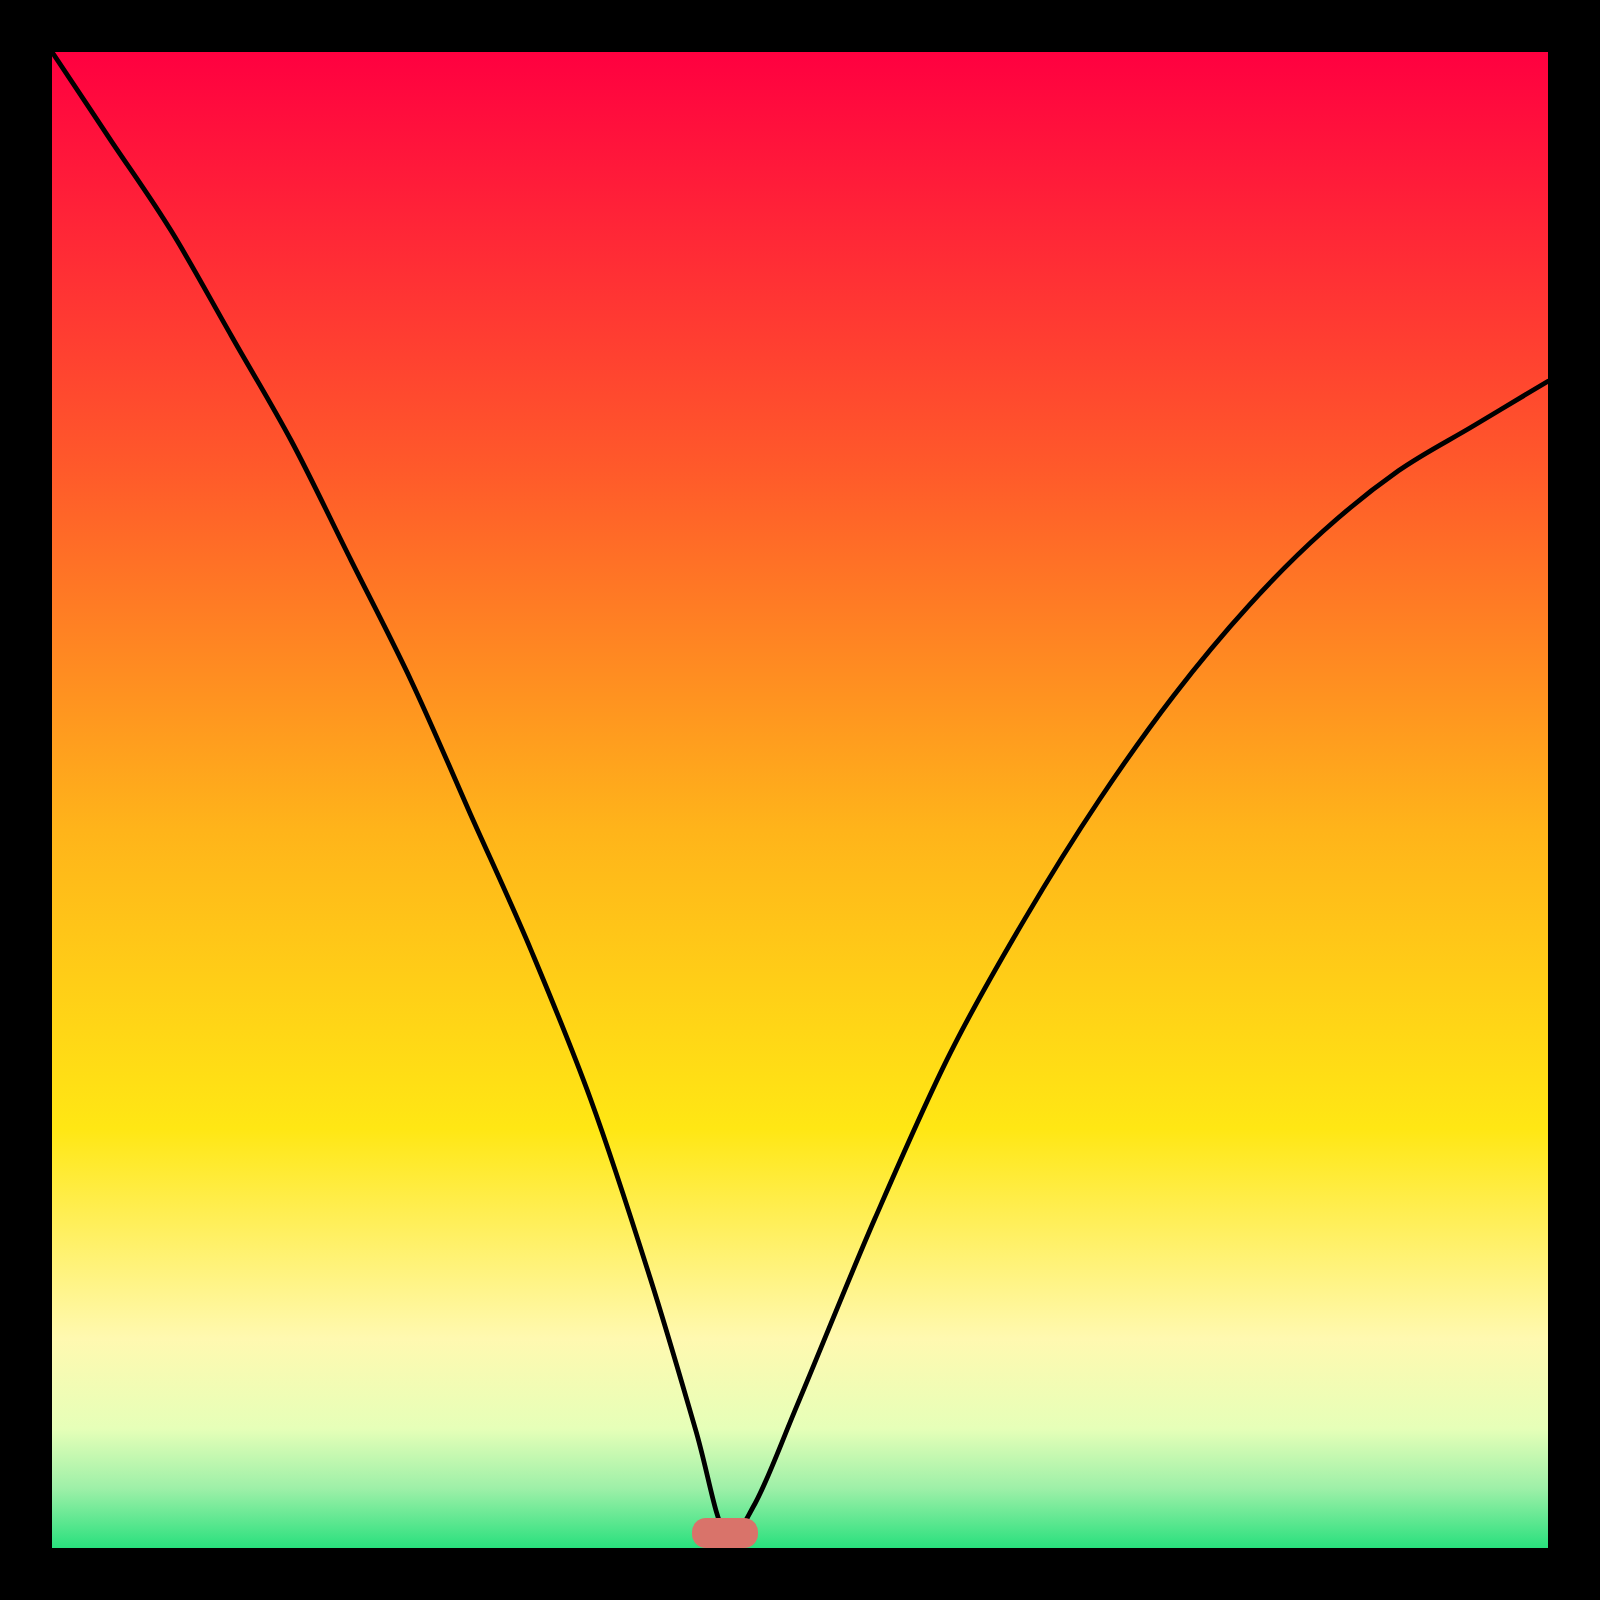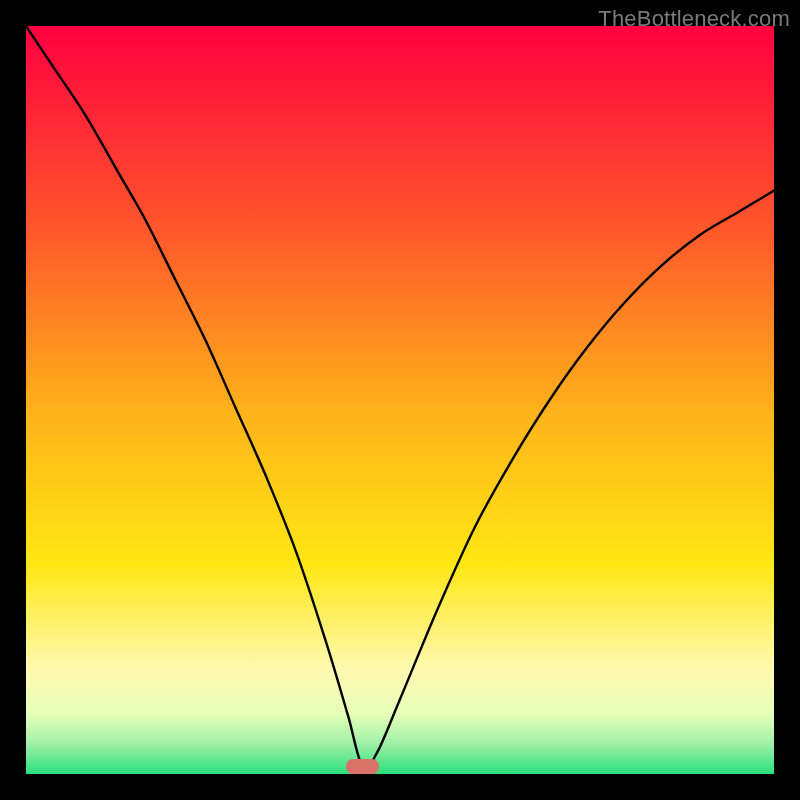--- a/index.html
+++ b/index.html
@@ -47,21 +47,20 @@
     height: 14px;
     border-radius: 7px;
     background: #d9736a;
     z-index: 3;
   }
 </style>
 </head>
 <body>
 <div class="frame">
 
-  <div class="watermark">TheBottleneck.com</div>
 
   <div class="plot-area">
     <svg viewBox="0 0 748 748" preserveAspectRatio="none">
       <defs>
         <linearGradient id="bg-grad" x1="0" y1="0" x2="0" y2="1">
           <stop id="g0" offset="0%" stop-color="#ff0040"></stop>
           <stop id="g1" offset="28%" stop-color="#ff5a2a"></stop>
           <stop id="g2" offset="52%" stop-color="#ffb41a"></stop>
           <stop id="g3" offset="72%" stop-color="#ffe714"></stop>
           <stop id="g4" offset="86%" stop-color="#fff9b0"></stop>

